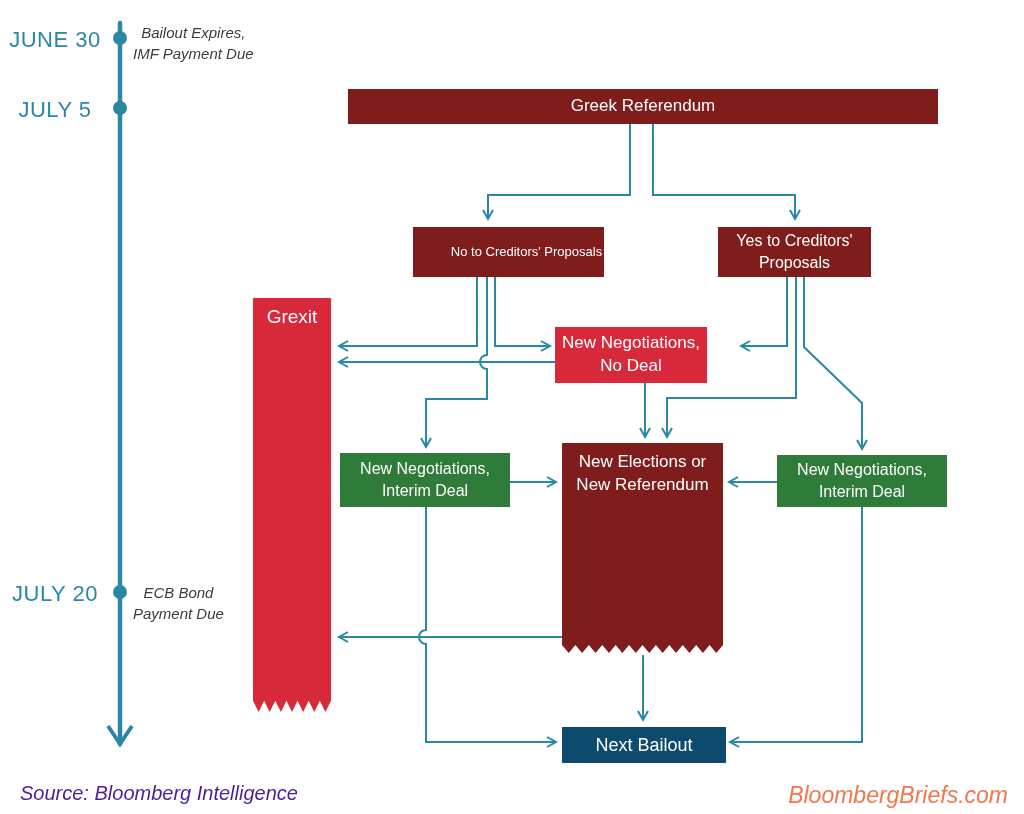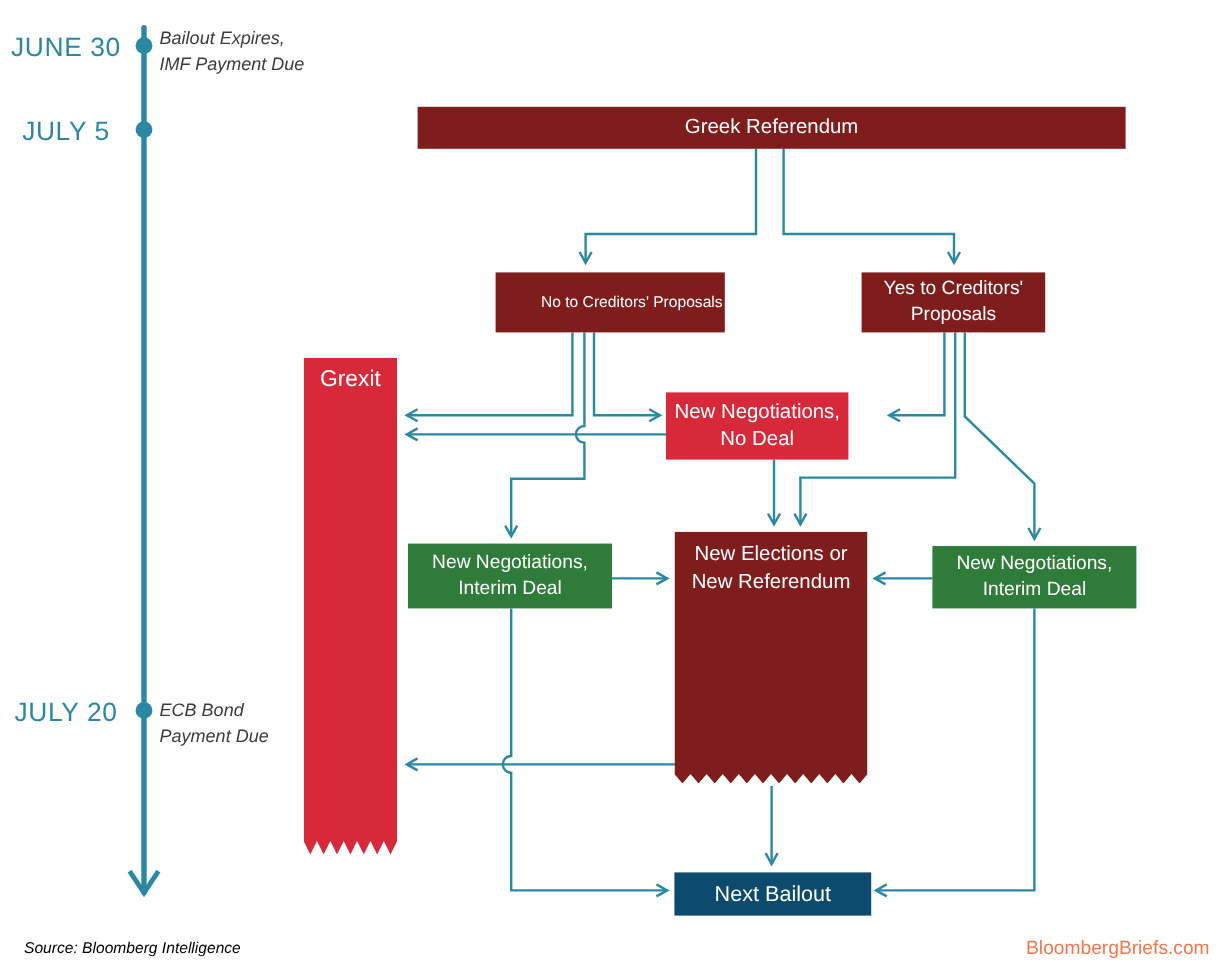--- a/index.html
+++ b/index.html
@@ -16,29 +16,29 @@
   .red{background:#d8293b;}
   .green{background:#2f7b39;}
   .orangebg{background:#0c4a6e;}
   .ribbon{align-items:flex-start;}
   .date{
     position:absolute;z-index:2;color:#2b88a5;font-size:22px;letter-spacing:.5px;
     width:110px;left:0;text-align:center;
   }
   .note{
     position:absolute;z-index:2;color:#3c3c3c;font-size:15px;font-style:italic;
-    line-height:21px;white-space:pre-line;
+    line-height:21px;white-space:pre-line;text-align:center;
   }
   .source{
-    position:absolute;z-index:2;left:20px;top:782px;color:#000000;
-    font-size:13px;font-style:italic;
+    position:absolute;z-index:2;left:20px;top:782px;color:#4c1d95;
+    font-size:20px;font-style:italic;
   }
   .site{
-    position:absolute;z-index:2;right:16px;top:782px;color:#f5764a;font-size:16px;
-    cursor:pointer;text-decoration:none;
+    position:absolute;z-index:2;right:16px;top:782px;color:#f5764a;font-size:23px;
+    cursor:pointer;text-decoration:none;font-style:italic;
   }
   .zig-grexit{
     clip-path:polygon(0 0,100% 0,
       100% 97.3%,92.86% 100%,85.71% 97.3%,78.57% 100%,71.43% 97.3%,64.29% 100%,
       57.14% 97.3%,50% 100%,42.86% 97.3%,35.71% 100%,28.57% 97.3%,21.43% 100%,
       14.29% 97.3%,7.14% 100%,0 97.3%);
   }
   .zig-elections{
     clip-path:polygon(0 0,100% 0,
       100% 96.2%,95.83% 100%,91.67% 96.2%,87.5% 100%,83.33% 96.2%,79.17% 100%,

